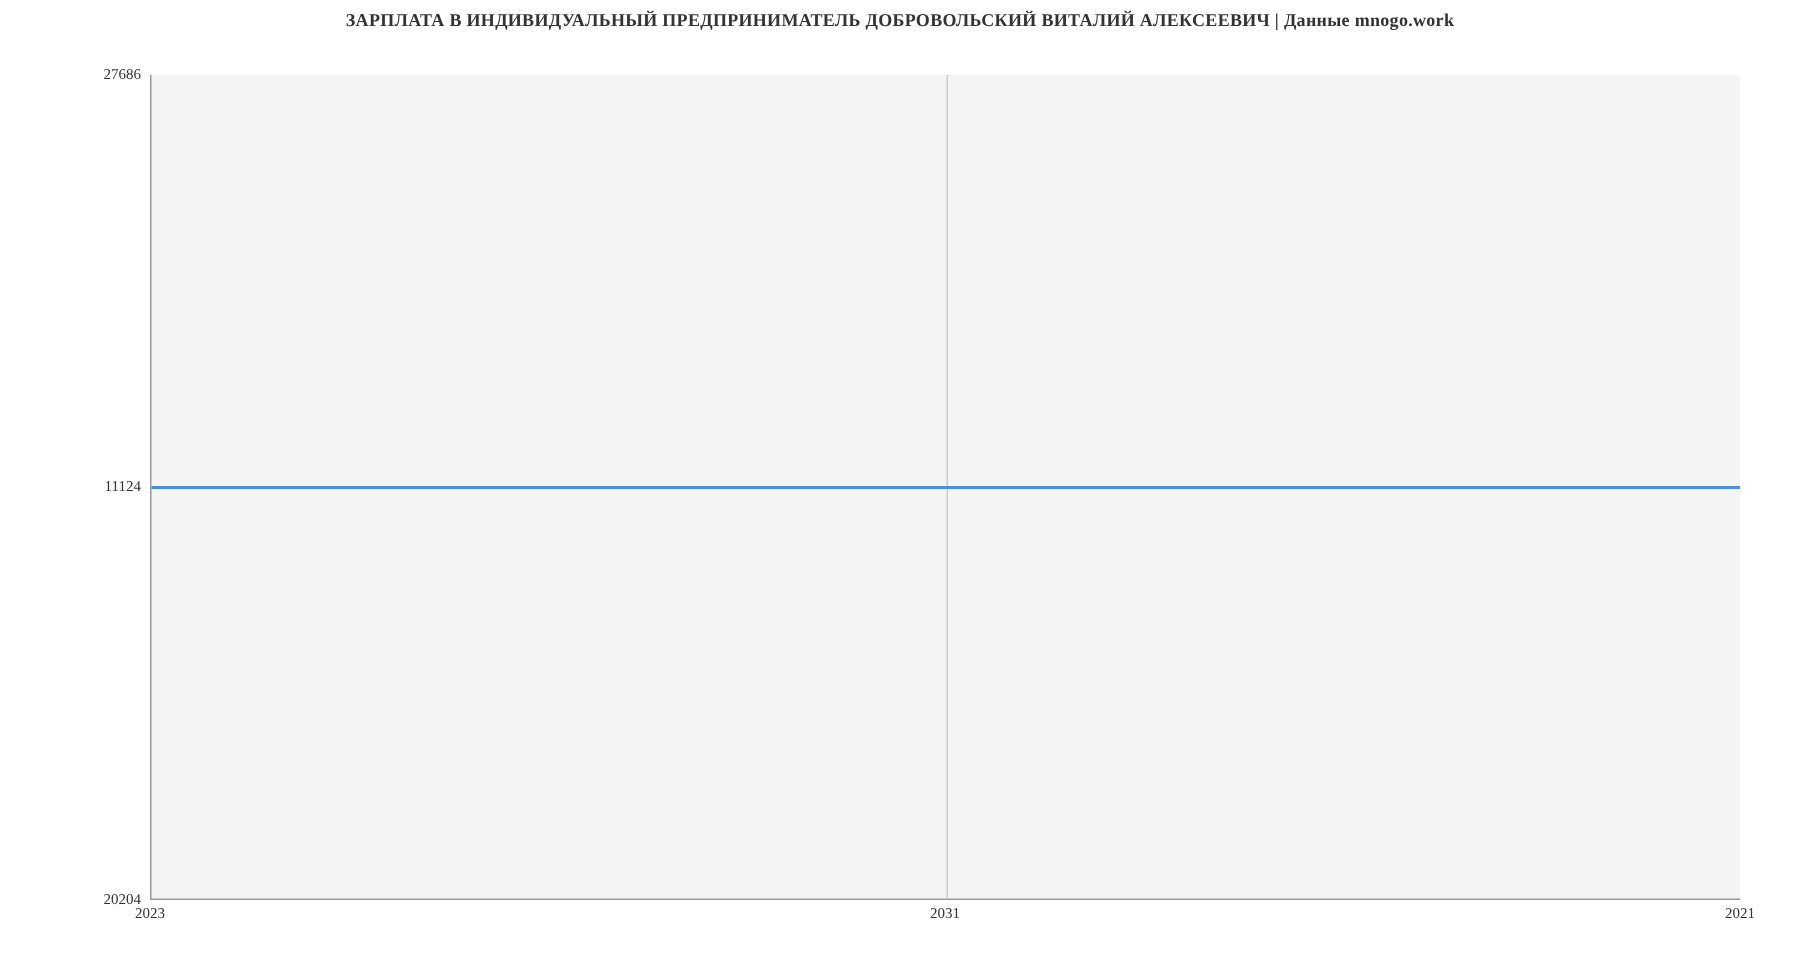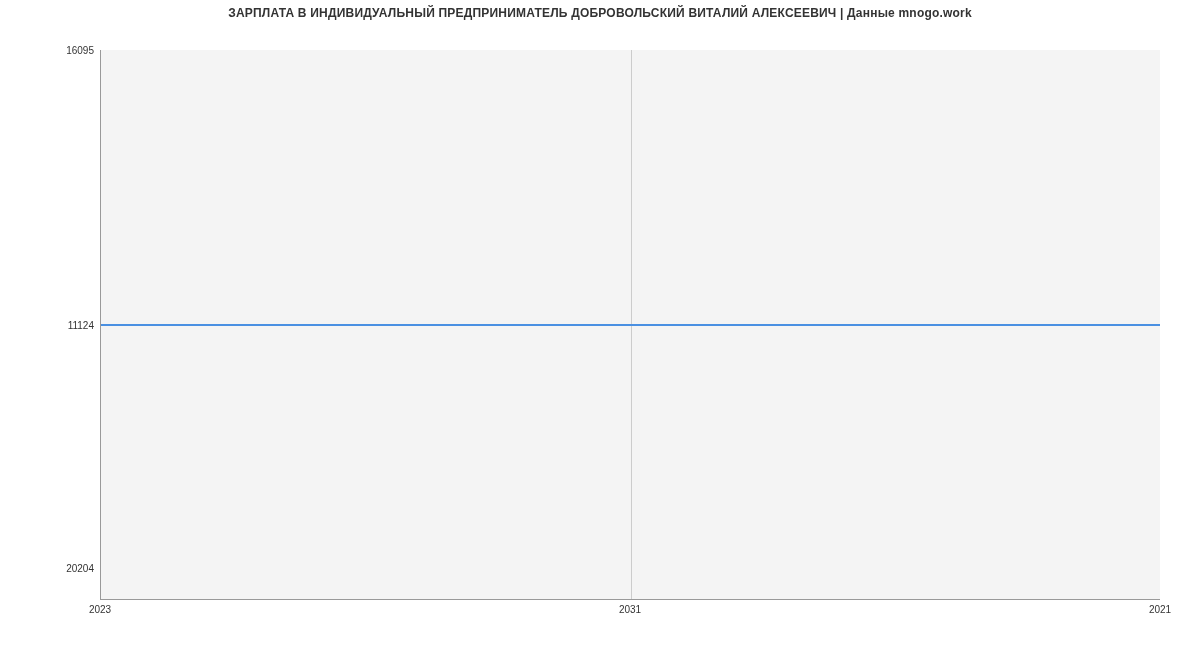--- a/index.html
+++ b/index.html
@@ -8,20 +8,21 @@
     width: 1200px;
     height: 650px;
     background: #ffffff;
     font-family: Verdana, Geneva, Tahoma, sans-serif;
     color: #333;
   }
   .chart-container {
     position: relative;
     width: 1200px;
     height: 530px;
+    font-family: Liberation Serif, serif;
   }
   .chart-title {
     position: absolute;
     top: 6px;
     left: 0;
     right: 0;
     text-align: center;
     font-size: 12px;
     font-weight: bold;
     color: #333;
@@ -88,20 +89,20 @@
 
 <div class="chart-container">
   <div class="chart-title">ЗАРПЛАТА В ИНДИВИДУАЛЬНЫЙ ПРЕДПРИНИМАТЕЛЬ ДОБРОВОЛЬСКИЙ ВИТАЛИЙ АЛЕКСЕЕВИЧ | Данные mnogo.work</div>
 
   <div class="plot-area">
     <div class="upper-grid-block"></div>
     <div class="x-gridline" style="left:50%;"></div>
     <div class="data-line"></div>
   </div>
 
-  <div class="y-tick-label" style="top:568px;">20204</div>
+  <div class="y-tick-label" style="top:600px;">20204</div>
   <div class="y-tick-label" style="top:325px;">11124</div>
-  <div class="y-tick-label" style="top:50px;">16095</div>
+  <div class="y-tick-label" style="top:50px;">27686</div>
 
   <div class="x-tick-label" style="left:100px;">2023</div>
   <div class="x-tick-label" style="left:630px;">2031</div>
   <div class="x-tick-label" style="left:1160px;">2021</div>
 </div>
 
 </body></html>

